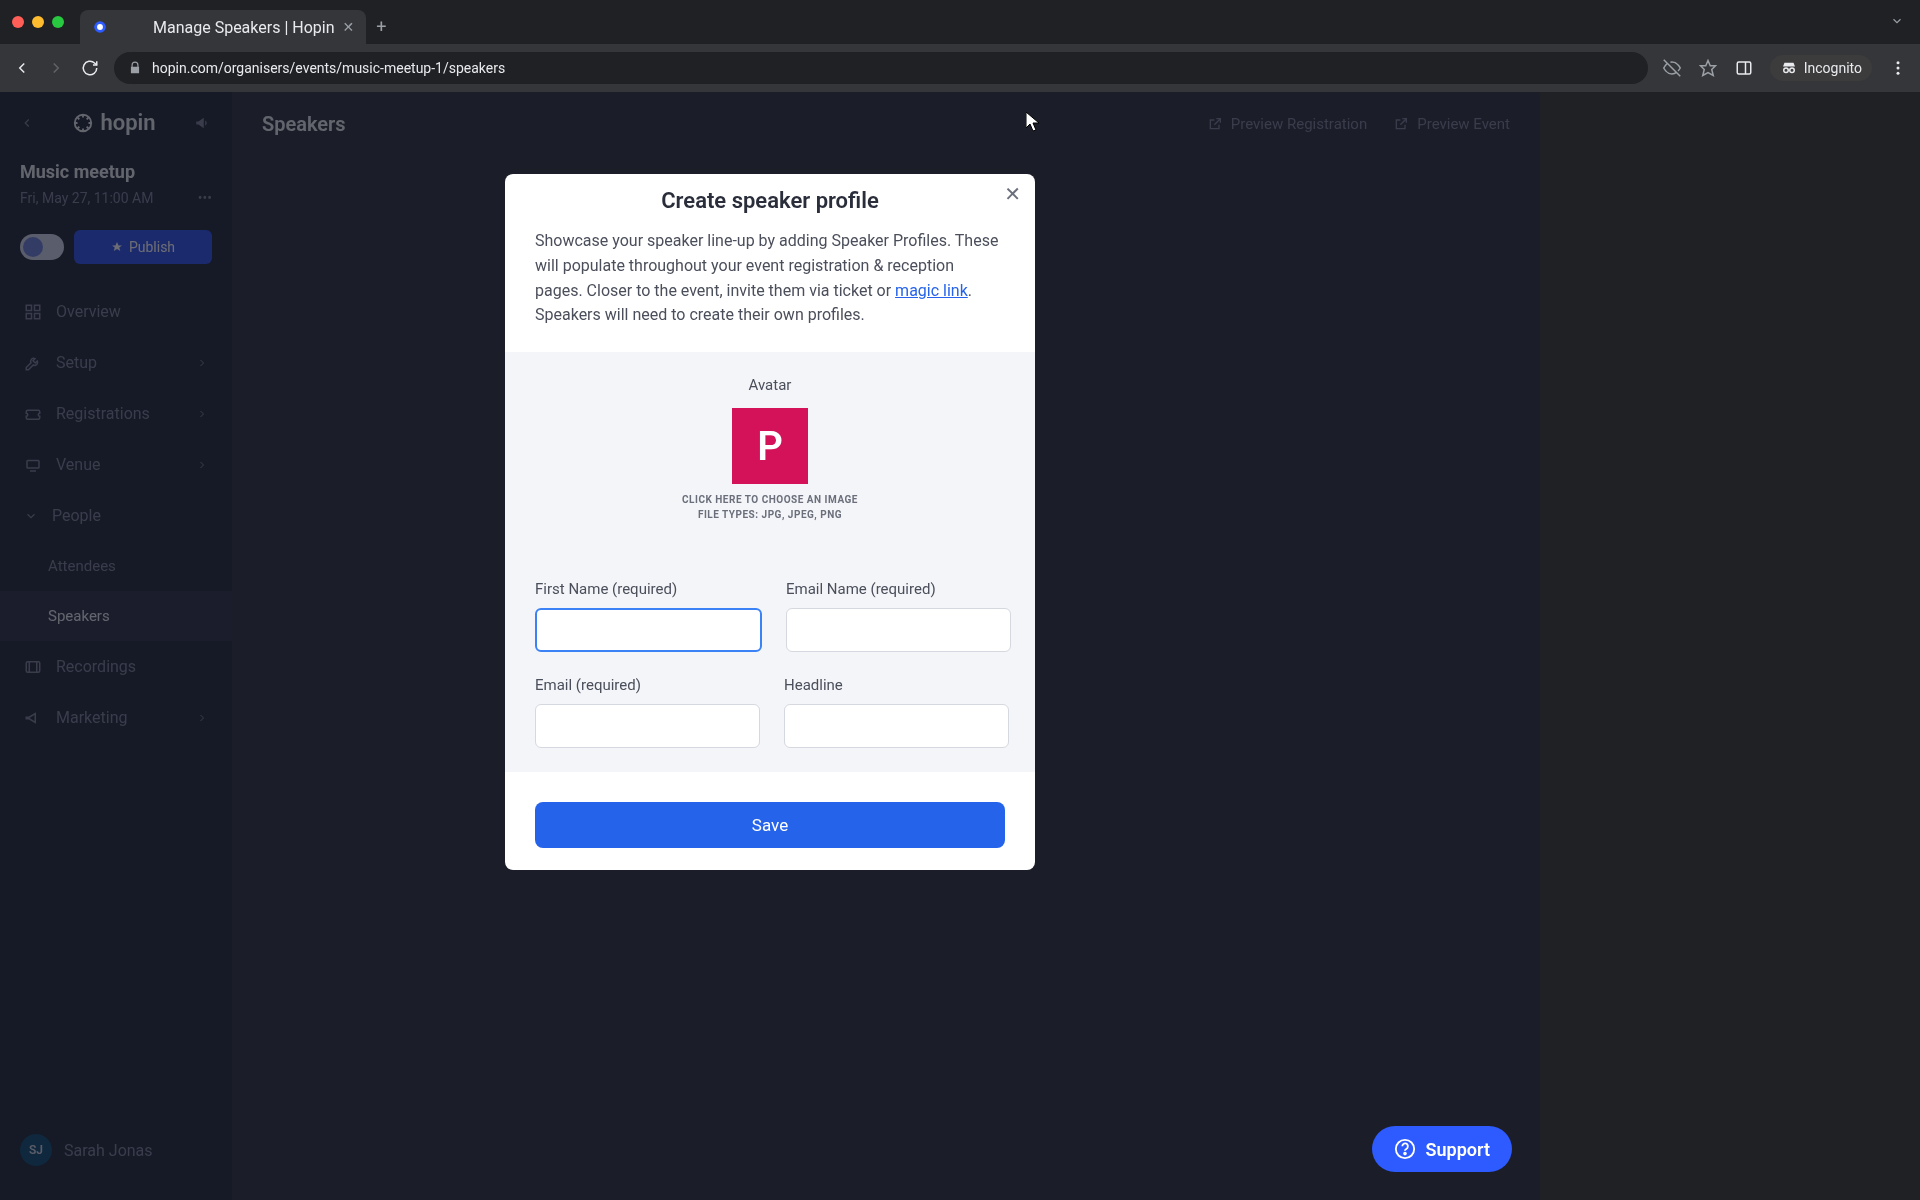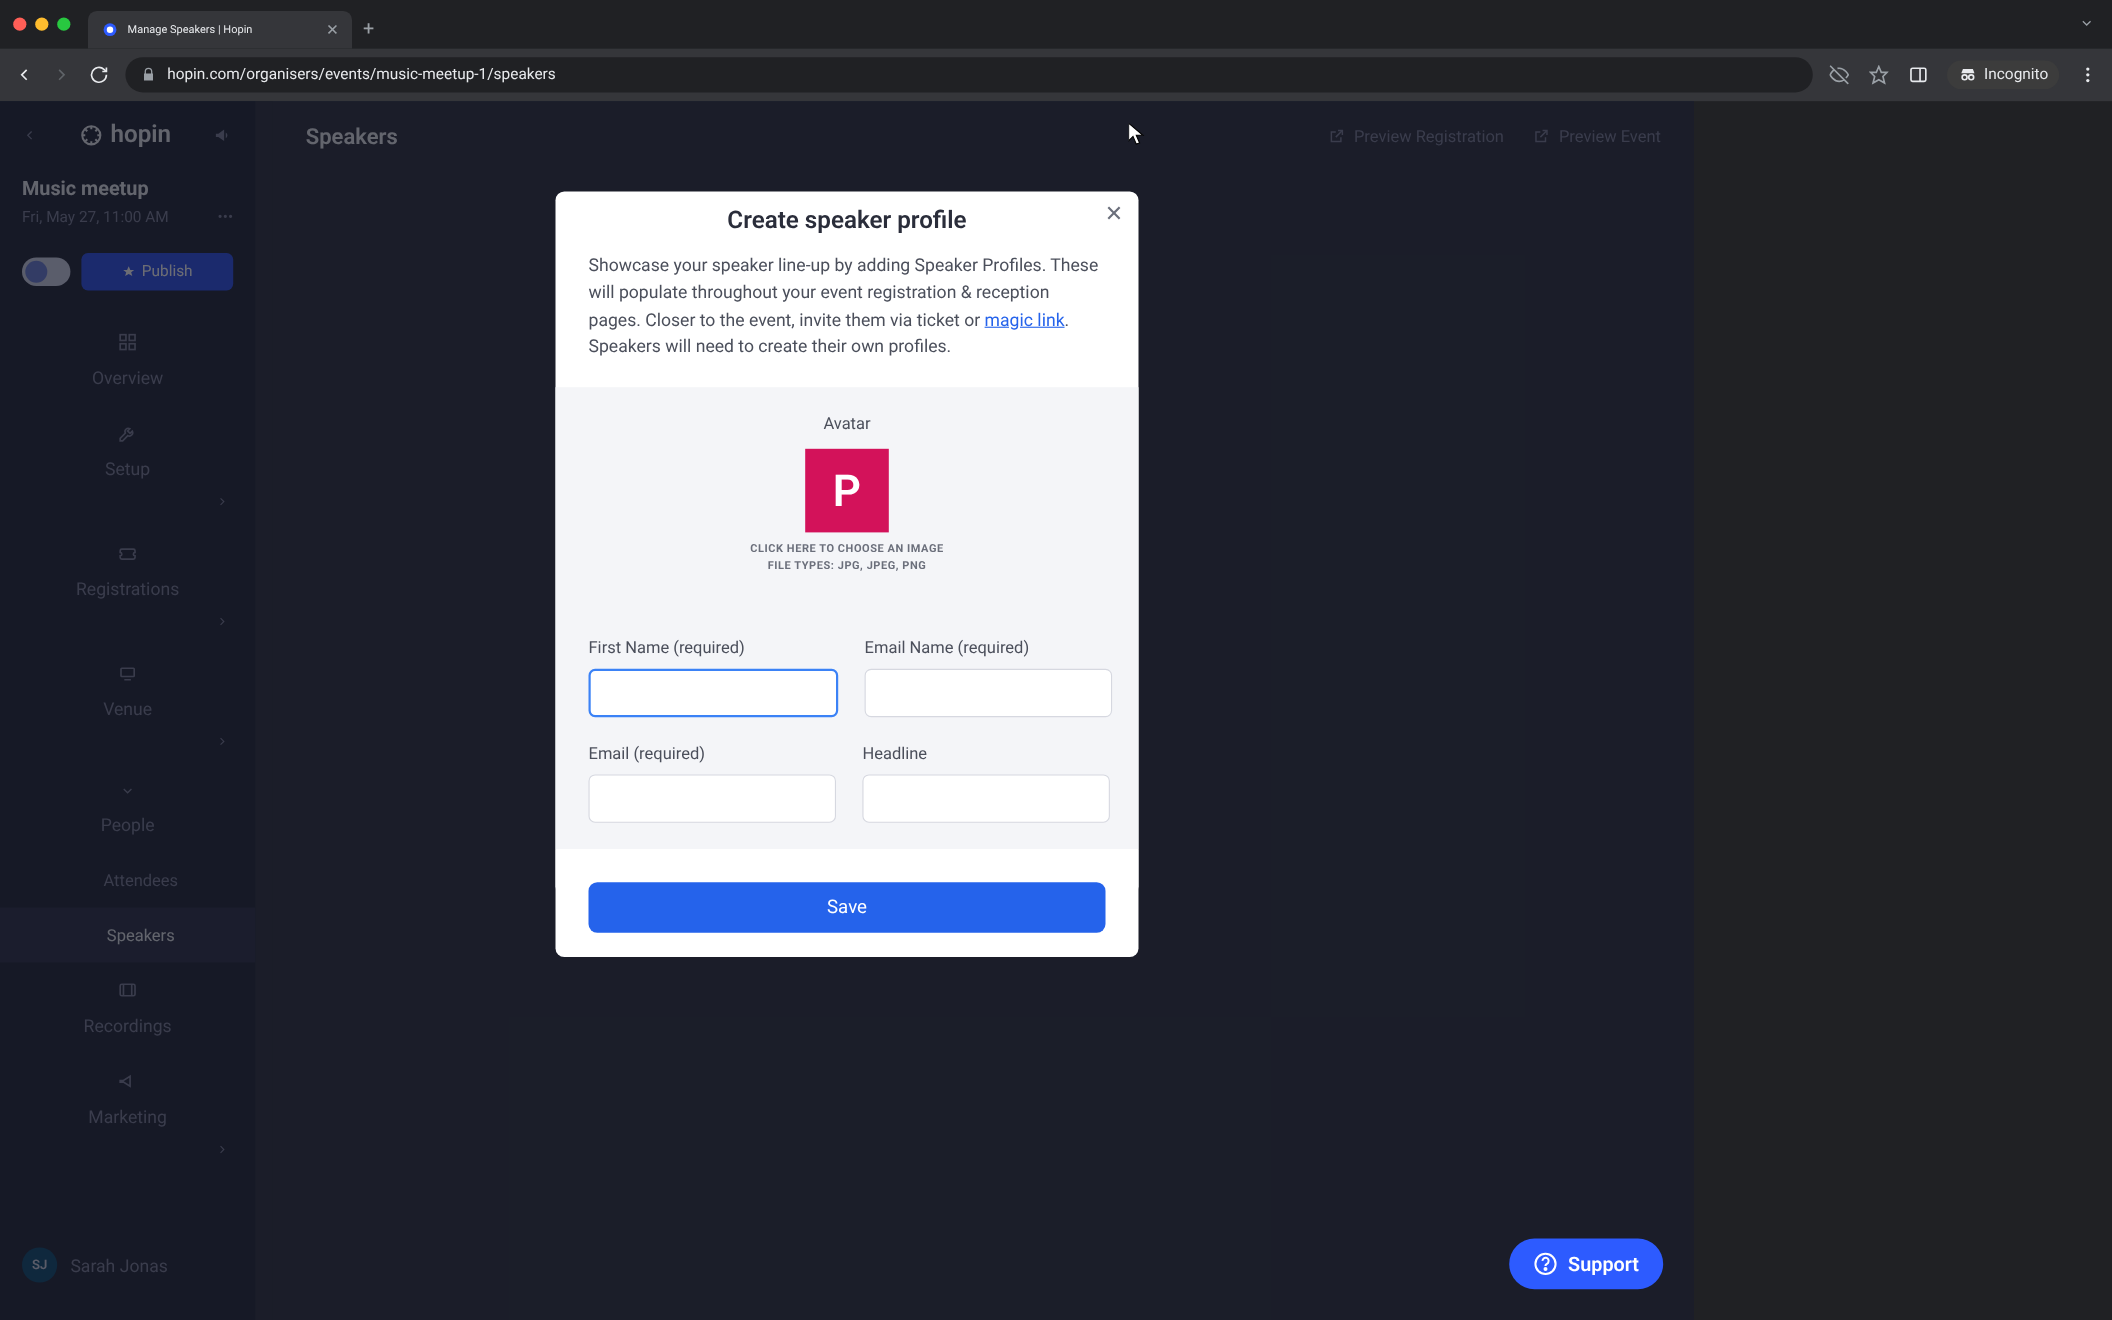--- a/index.html
+++ b/index.html
@@ -5,50 +5,50 @@
   * { box-sizing: border-box; margin: 0; padding: 0; font-family: -apple-system, BlinkMacSystemFont, "Segoe UI", Roboto, sans-serif; }
   html, body { width: 1920px; height: 1200px; overflow: hidden; background: #202124; }
 
   
   .browser-top { height: 44px; background: #202124; display: flex; align-items: center; padding: 0 12px; position: relative; }
   .traffic { display: flex; gap: 8px; margin-right: 16px; }
   .dot { width: 12px; height: 12px; border-radius: 50%; }
   .dot.red { background: #ff5f57; } .dot.yellow { background: #febc2e; } .dot.green { background: #28c840; }
   .tab { display: flex; align-items: center; background: #35363a; color: #e8eaed; height: 34px; padding: 0 12px; border-radius: 8px 8px 0 0; gap: 8px; min-width: 240px; margin-top: 10px; }
   .tab-favicon { width:16px; height:16px; display:flex; align-items:center; justify-content:center; }
-  .tab-title { font-size: 10px; flex: 1; white-space: nowrap; overflow: hidden; text-overflow: ellipsis; }
+  .tab-title { font-size: 16px; flex: 1; white-space: nowrap; overflow: hidden; text-overflow: ellipsis; margin-left: 37px; }
   .tab-close { color:#9aa0a6; font-size:14px; }
   .new-tab { color:#9aa0a6; margin-left:10px; font-size:18px; margin-top:8px; }
   .chev-down { position:absolute; right:16px; top:14px; color:#9aa0a6; }
 
   .toolbar-row { height: 48px; background: #35363a; display: flex; align-items: center; padding: 0 12px; gap: 14px; }
   .nav-ico { width:20px; height:20px; color:#9aa0a6; display:flex; align-items:center; justify-content:center; }
   .nav-ico.disabled { color:#5f6368; }
   .url-bar { flex:1; background:#202124; border-radius:20px; height:32px; display:flex; align-items:center; padding:0 14px; color:#e8eaed; font-size:14px; gap:10px; }
   .lock { color:#9aa0a6; }
   .right-icons { display:flex; align-items:center; gap:16px; color:#e8eaed; font-size:14px; }
   .incog-pill { display:flex; align-items:center; gap:6px; background:#3c3c3c; border-radius:16px; padding:4px 10px; }
 
   
-  .app { position: relative; width:1540px; height:1108px; background:#2a2d3a; display:flex;gap:16px; }
+  .app { position: relative; width:1540px; height:1108px; background:#2a2d3a; display:flex; }
   .sidebar { width:232px; background:#1e2333; color:#cfd2e0; padding:18px 0; display:flex; flex-direction:column; }
   .logo-row { display:flex; align-items:center; justify-content:space-between; padding:0 20px 18px; }
   .logo { font-size:22px; font-weight:600; color:#e8eaed; display:flex; align-items:center; gap:6px; }
   .back-chev { color:#7b7f96; }
   .megaphone { color:#7b7f96; }
   .event-block { padding: 8px 20px 14px; }
   .event-title { font-size:18px; font-weight:700; color:#e8eaed; }
   .event-sub { display:flex; align-items:center; justify-content:space-between; color:#7b7f96; font-size:14px; margin-top:8px; }
   .pub-row { display:flex; align-items:center; gap:10px; padding:10px 20px 22px; }
   .toggle { width:44px; height:26px; background:#d0d4e6; border-radius:13px; position:relative; }
   .toggle::after { content:""; position:absolute; width:20px; height:20px; border-radius:50%; background:#6b7fd7; left:3px; top:3px; }
   .publish-btn { flex:1; background:#2b50ed; color:#fff; font-size:14px; border-radius:6px; height:34px; display:flex; align-items:center; justify-content:center; gap:6px; }
 
   .nav-list { display:flex; flex-direction:column; }
-  .nav-item { display:flex; align-items:center; gap:14px; padding:16px 24px; color:#7b7f96; font-size:16px;flex-direction:column; }
+  .nav-item { display:flex; align-items:center; gap:14px; padding:16px 24px; color:#7b7f96; font-size:16px; }
   .nav-item.sub { padding-left:48px; font-size:15px; }
   .nav-item.active { background:#2a2f45; color:#e8eaed; }
   .nav-item .caret { margin-left:auto; }
 
   .user-row { margin-top:auto; padding:16px 20px; display:flex; align-items:center; gap:12px; color:#7b7f96; }
   .avatar-sm { width:32px; height:32px; border-radius:50%; background:#0c4a6e; display:flex; align-items:center; justify-content:center; font-size:12px; color:#cfd2e0; font-weight:600; }
 
   .main { flex:1; background:#2a2d3a; }
   .main-header { height:64px; display:flex; align-items:center; justify-content:space-between; padding:0 30px; color:#e8eaed; }
   .page-title { font-size:20px; font-weight:600; }

